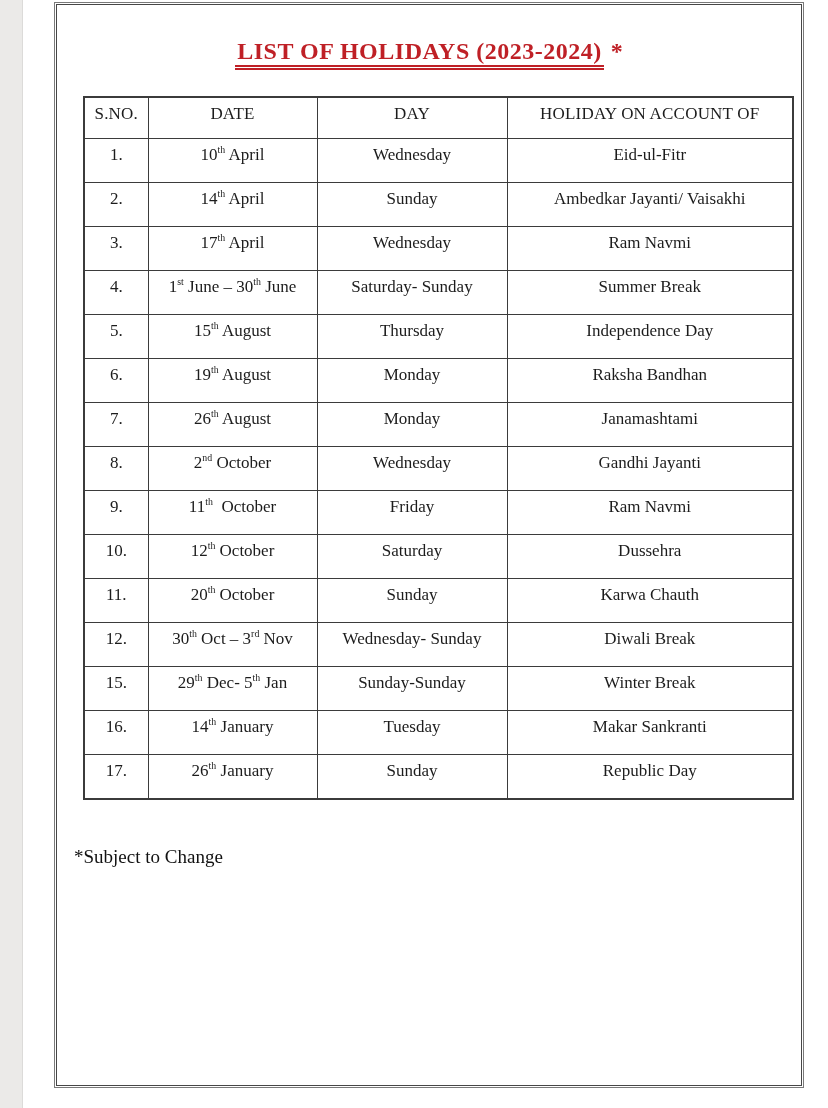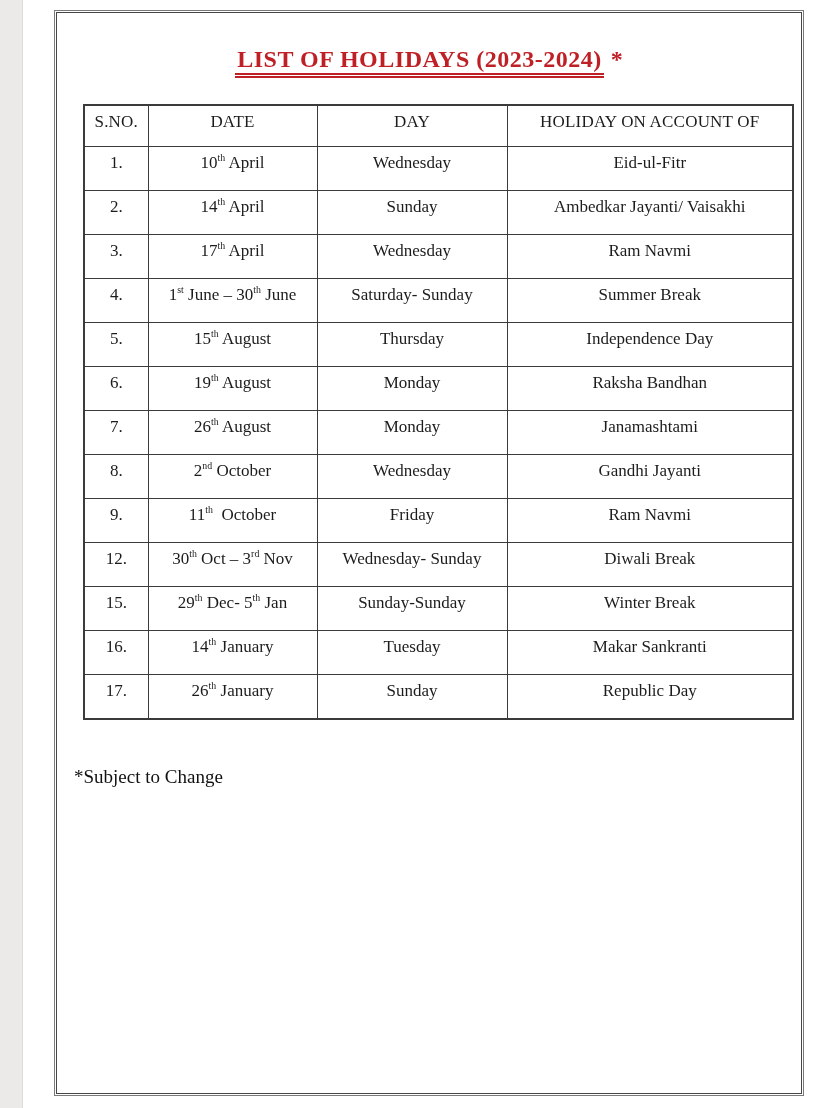--- a/index.html
+++ b/index.html
@@ -5,21 +5,21 @@
   html,body{margin:0;padding:0;background:#ffffff;}
   .canvas{
     position:relative;width:828px;height:1108px;overflow:hidden;
     background:#ffffff;font-family:"Liberation Serif","DejaVu Serif",serif;color:#1c1c1c;
   }
   .margin-strip{
     position:absolute;left:0;top:0;width:22px;height:1108px;
     background:#ebeae8;border-right:1px solid #dcdbd9;
   }
   .page{
-    position:absolute;left:56px;top:12px;width:746px;height:1082px;
+    position:absolute;left:56px;top:4px;width:746px;height:1082px;
     box-sizing:border-box;background:#ffffff;
     border:1px solid #474747;outline:1px solid #7a7a7a;outline-offset:1px;
   }
   .title-wrap{margin-top:33px;text-align:center;line-height:1.1;}
   .title-text{
     display:inline-block;font-size:24px;font-weight:bold;letter-spacing:0.5px;
     border-bottom:5px double currentColor;padding:0 2px 1px 2px;
   }
   .title-asterisk{font-size:24px;font-weight:bold;margin-left:7px;}
   table.holidays{
@@ -116,20 +116,32 @@
             <td>Wednesday</td>
             <td>Gandhi Jayanti</td>
           </tr>
           <tr>
             <td>9.</td>
             <td class="date-cell">11<sup>th</sup>  October</td>
             <td>Friday</td>
             <td>Ram Navmi</td>
           </tr>
           <tr>
+            <td>10.</td>
+            <td class="date-cell">12<sup>th</sup> October</td>
+            <td>Saturday</td>
+            <td>Dussehra</td>
+          </tr>
+          <tr>
+            <td>11.</td>
+            <td class="date-cell">20<sup>th</sup> October</td>
+            <td>Sunday</td>
+            <td>Karwa Chauth</td>
+          </tr>
+          <tr>
             <td>12.</td>
             <td class="date-cell">30<sup>th</sup> Oct – 3<sup>rd</sup> Nov</td>
             <td>Wednesday- Sunday</td>
             <td>Diwali Break</td>
           </tr>
           <tr>
             <td>15.</td>
             <td class="date-cell">29<sup>th</sup> Dec- 5<sup>th</sup> Jan</td>
             <td>Sunday-Sunday</td>
             <td>Winter Break</td>

